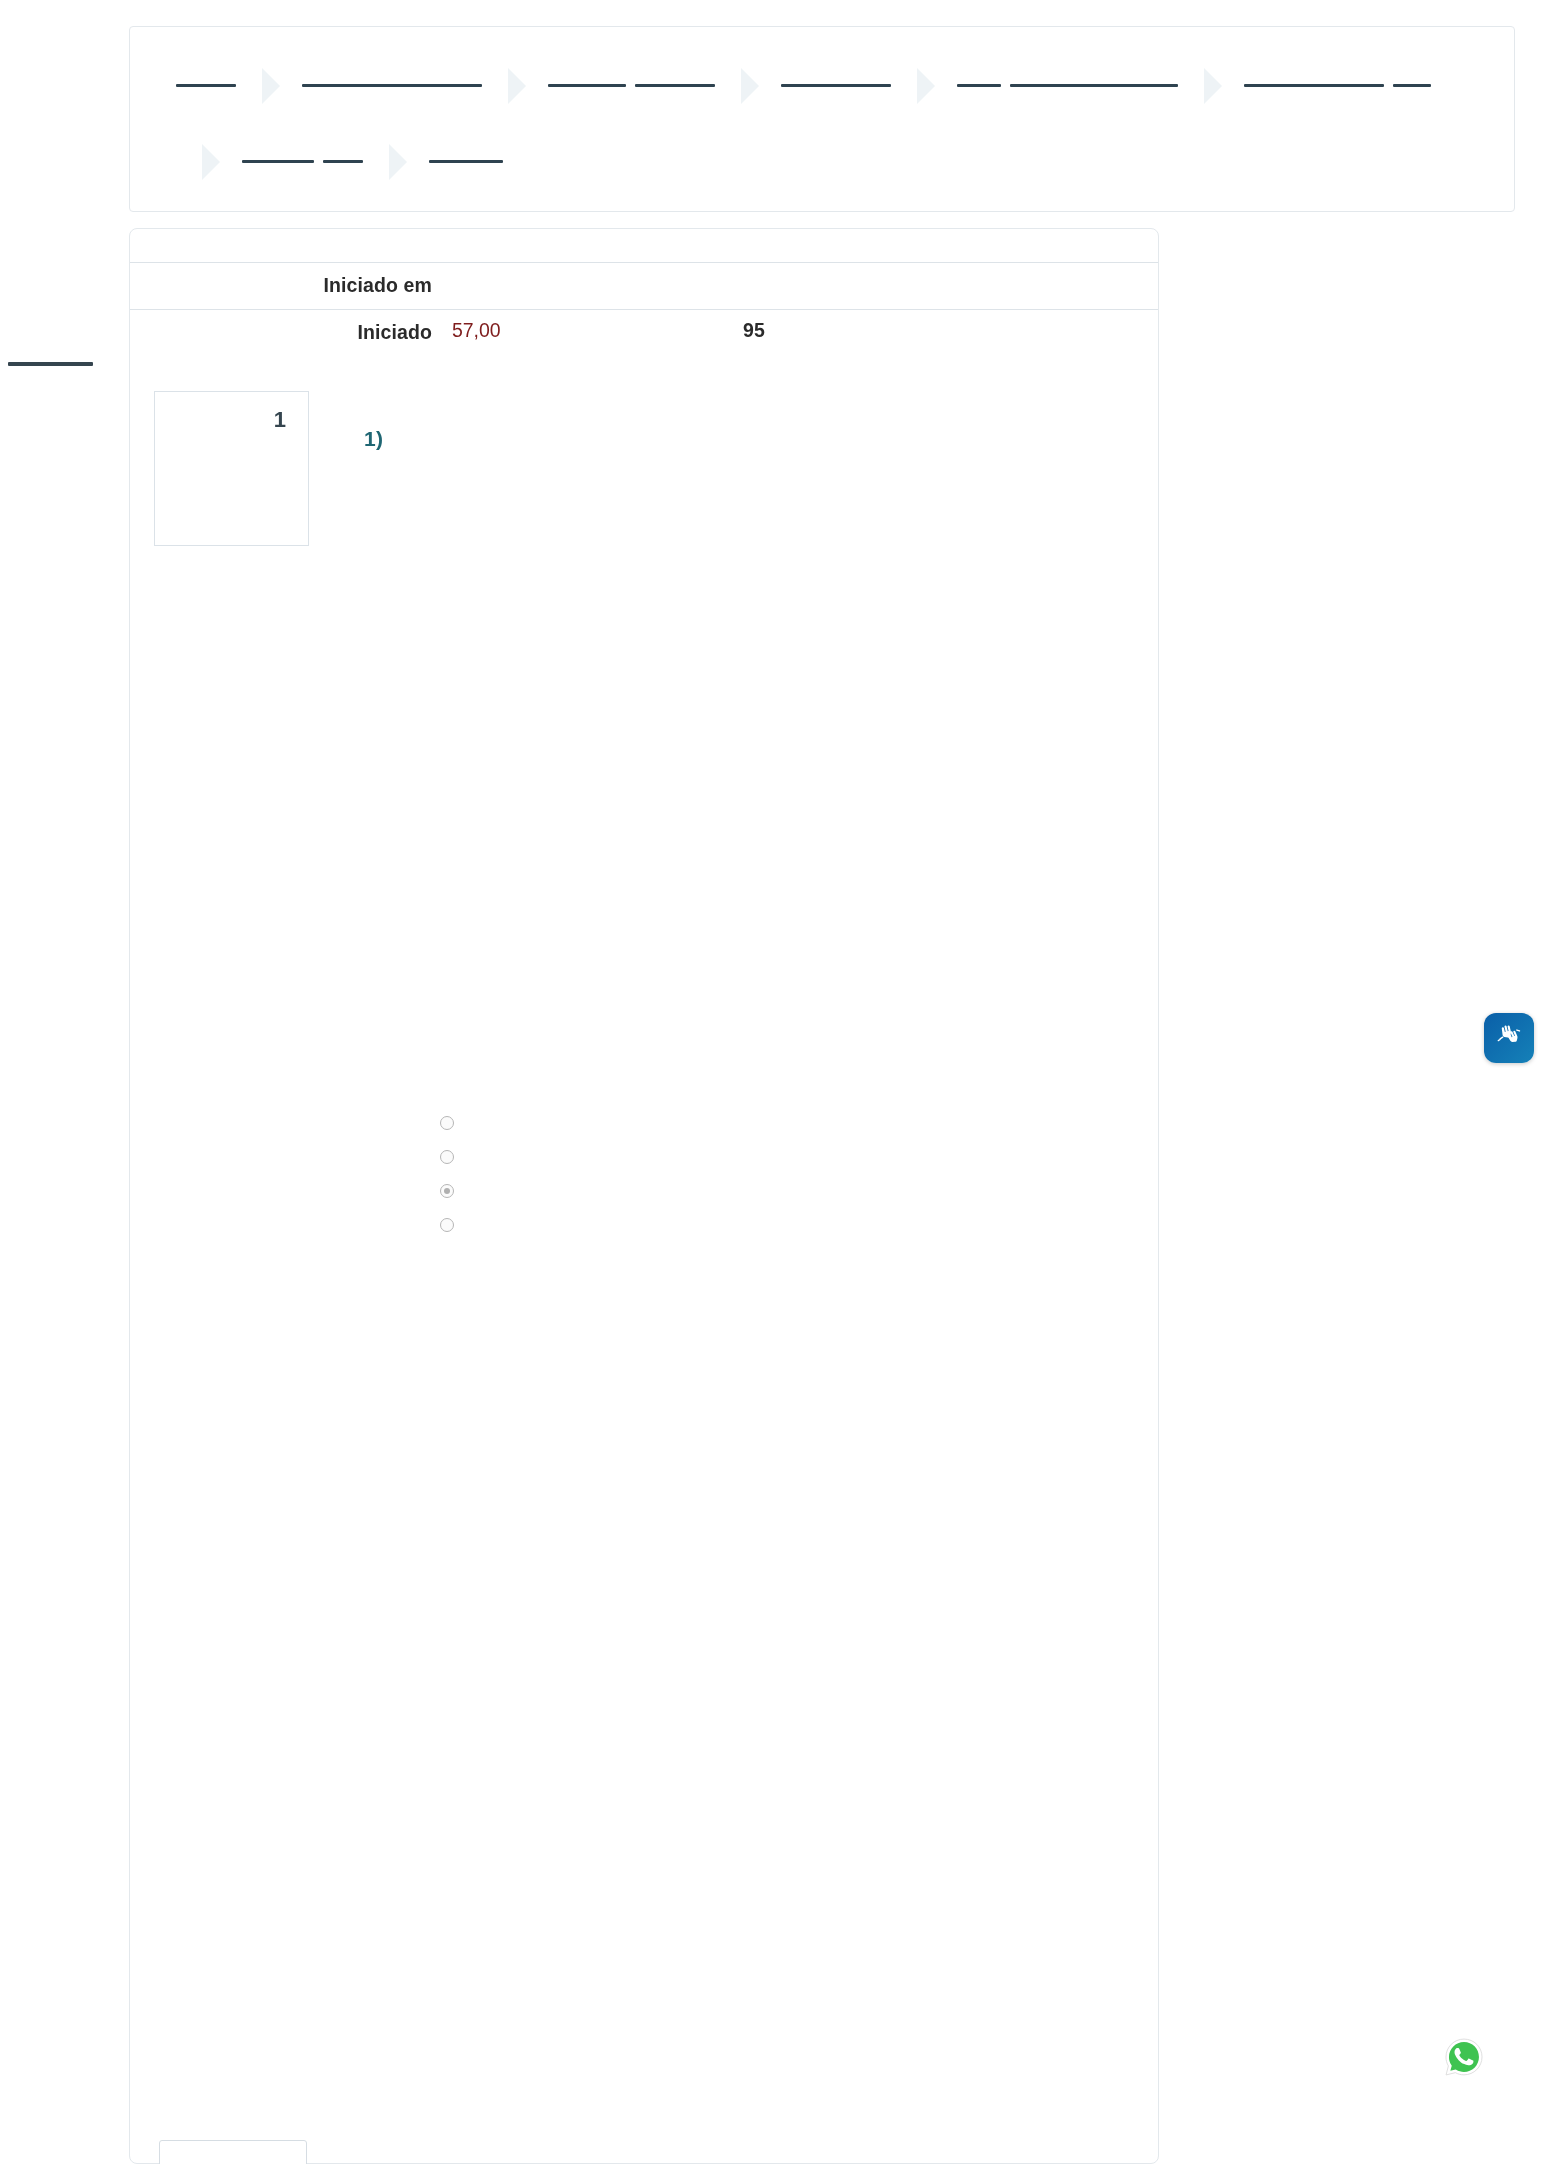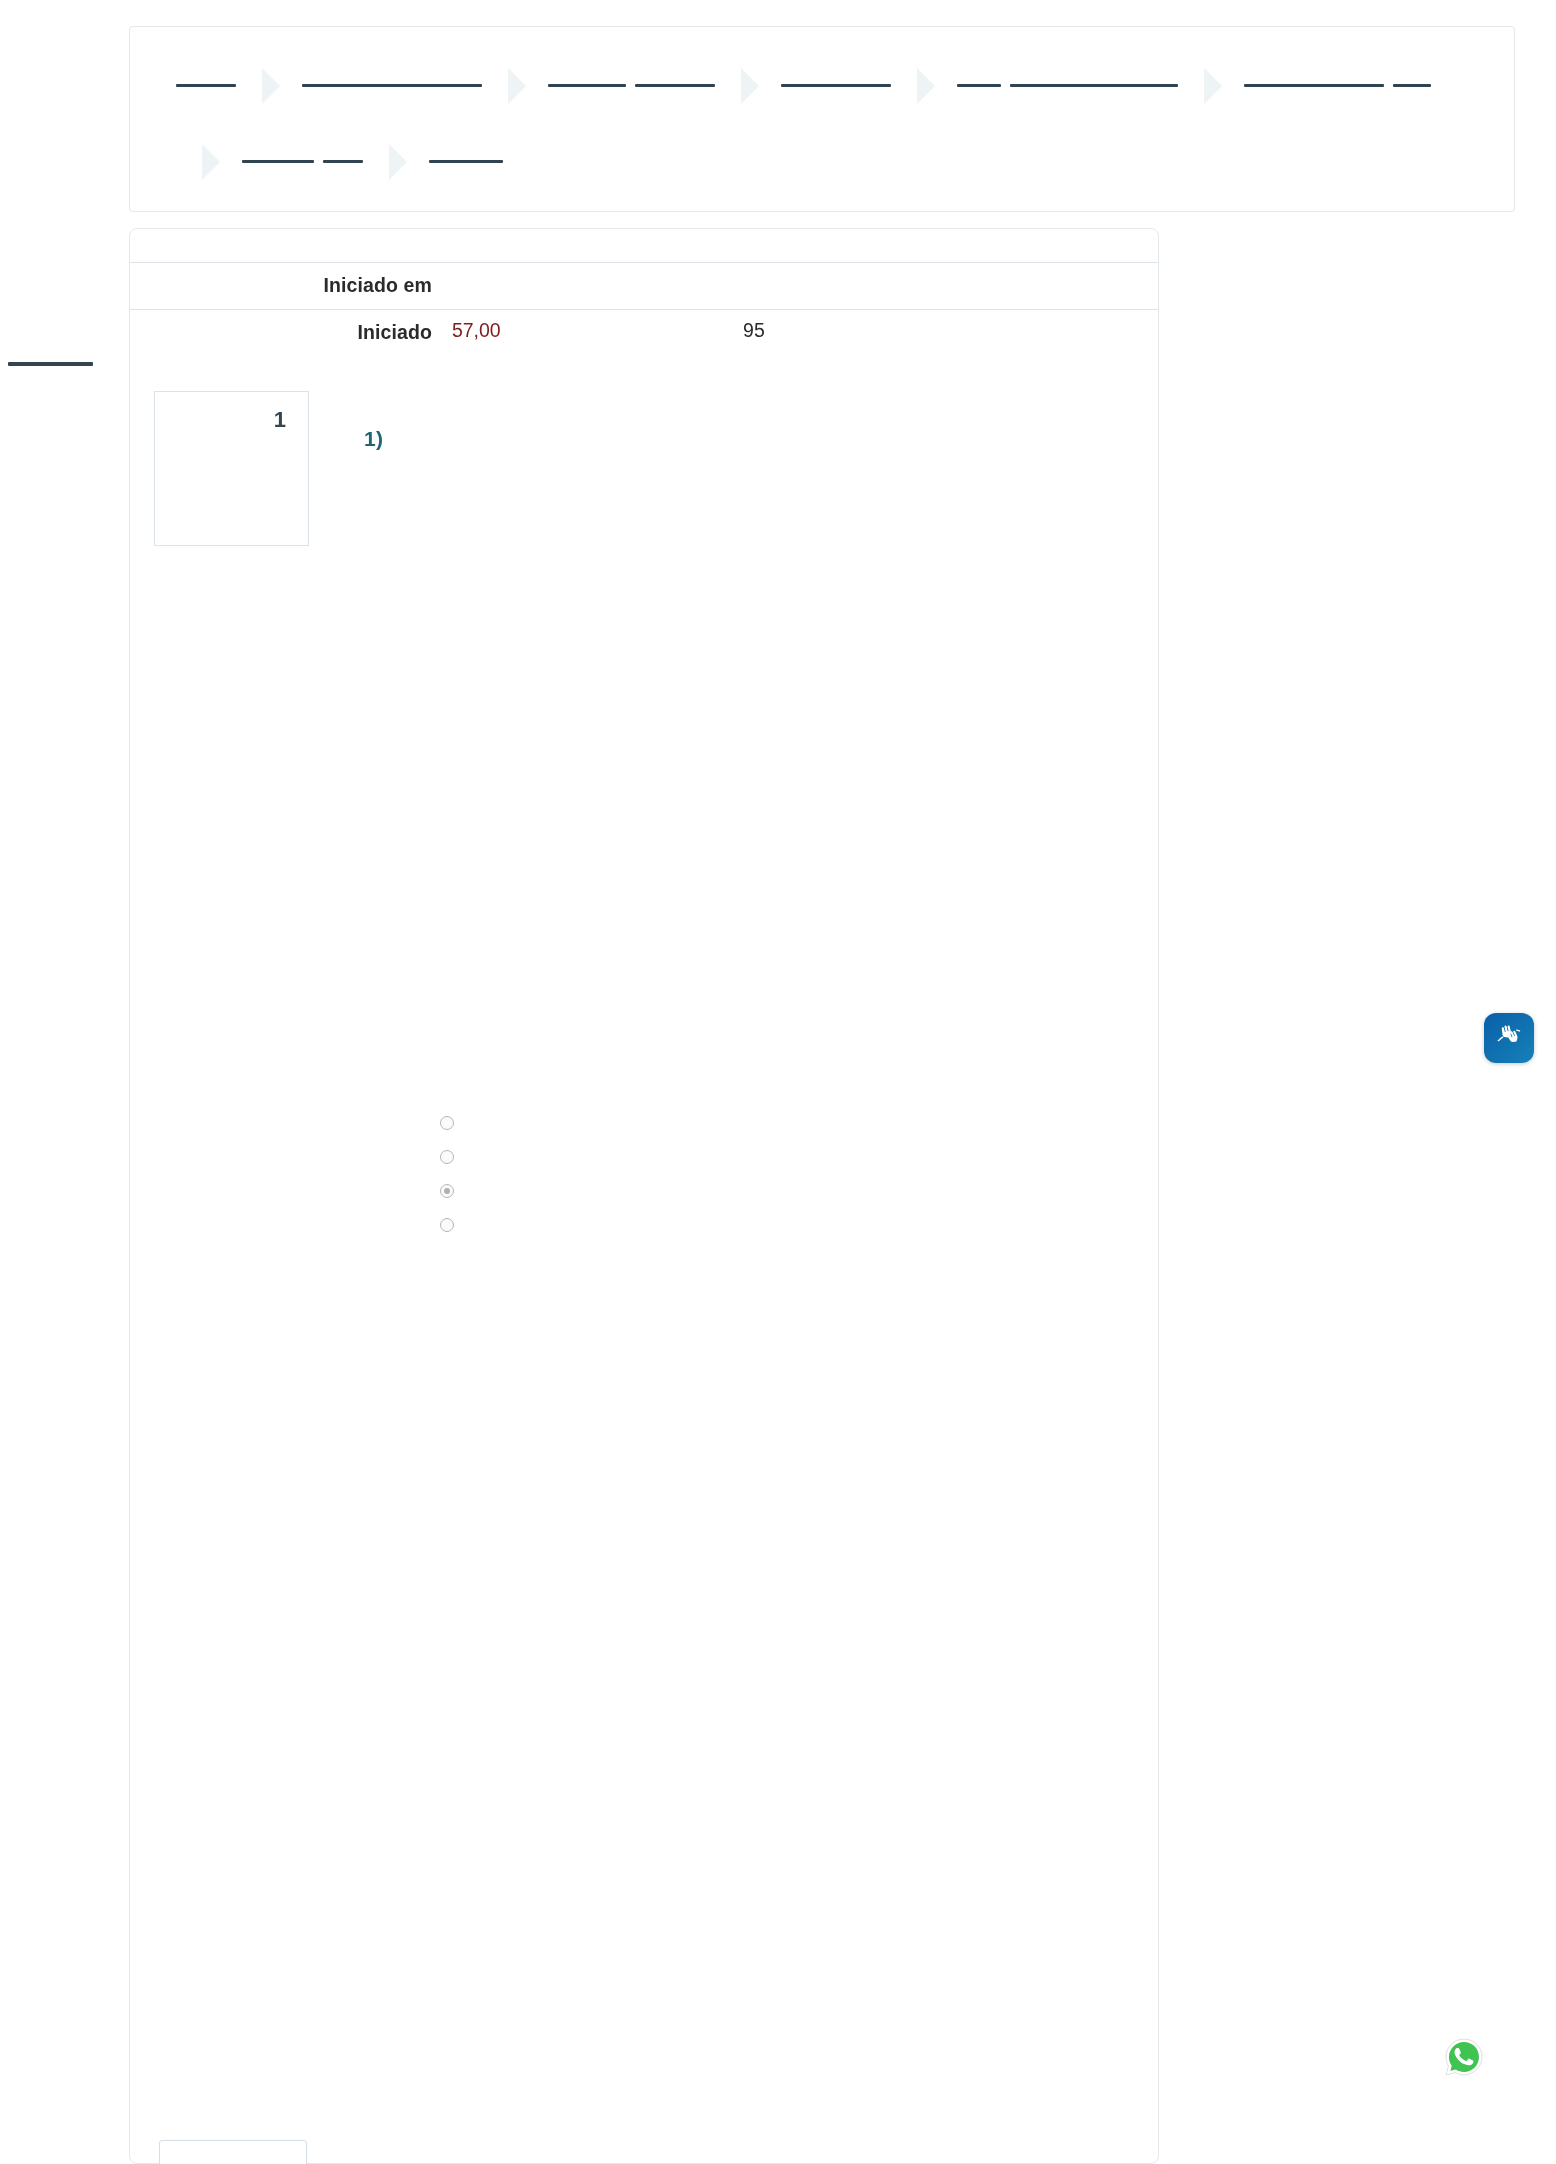--- a/index.html
+++ b/index.html
@@ -94,20 +94,21 @@
     margin-top: 33px;
     table-layout: fixed;
   }
   .summary-table tr { border-top: 1px solid #dde3e8; }
   .summary-table tr:first-child { border-top: 1px solid #dde3e8; }
   .summary-table td {
     padding: 9px 0;
     font-size: 19.5px;
     color: #2b2b2b;
     vertical-align: top;
+    font-weight: bold;
   }
   .summary-table td.label {
     width: 240px;
     text-align: right;
     font-weight: 600;
     padding-right: 0;
     padding-left: 24px;
     line-height: 1.42;
     letter-spacing: .1px;
   }

